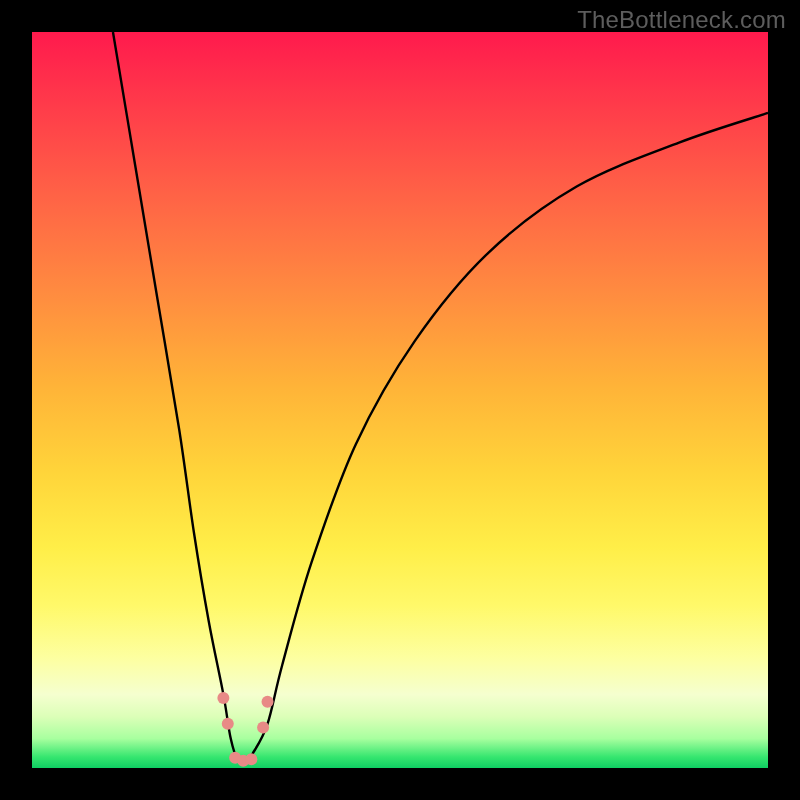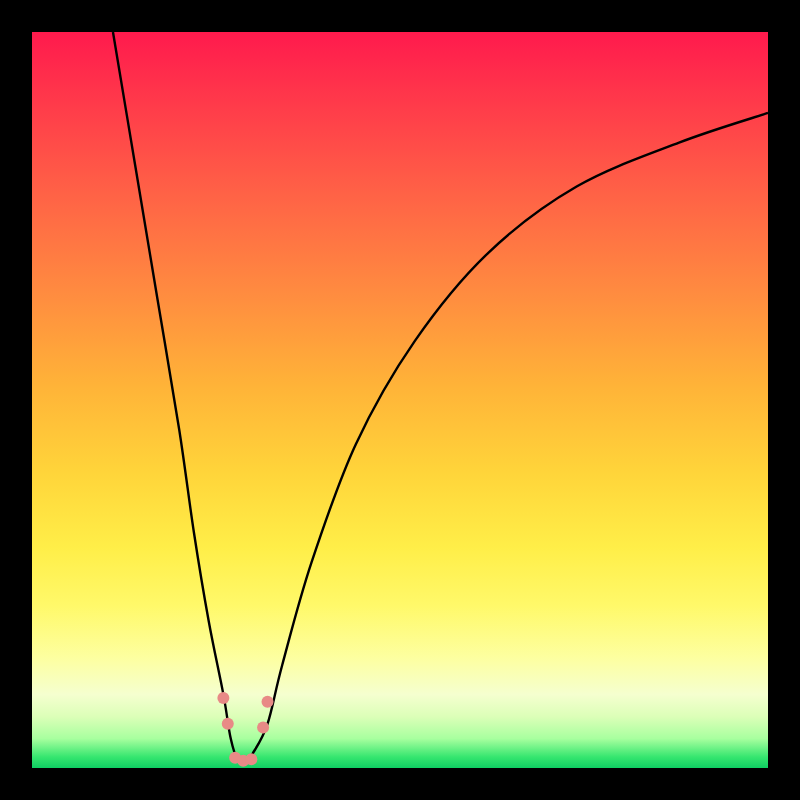--- a/index.html
+++ b/index.html
@@ -59,20 +59,21 @@
     top: 0;
     width: 736px;
     height: 736px;
     overflow: visible;
   }
 </style>
 </head>
 <body>
 
 <div class="frame">
+  <div class="watermark">TheBottleneck.com</div>
   <div class="plot">
     <svg class="curve" viewBox="0 0 736 736">
       <path id="curve-path" fill="none" stroke="#000" stroke-width="2.4" stroke-linejoin="round" d="M 80.96 0 C 84.64 22.080000000000002, 95.68 88.32000000000002, 103.04 132.48000000000002 C 110.4 176.64000000000001, 117.76 220.79999999999998, 125.12 264.96 C 132.48000000000002 309.12, 141.0666666666667 358.18666666666667, 147.20000000000002 397.44 C 153.33333333333334 436.6933333333333, 157.01333333333332 468.5866666666667, 161.92 500.48 C 166.82666666666665 532.3733333333333, 171.73333333333332 561.8133333333333, 176.64 588.8 C 181.54666666666665 615.7866666666666, 187.68 642.7733333333333, 191.36 662.4 C 195.04000000000002 682.0266666666666, 196.2666666666667 695.52, 198.72000000000003 706.56 C 201.17333333333335 717.5999999999999, 203.6266666666667 724.96, 206.08 728.64 C 208.53333333333333 732.3199999999999, 210.98666666666668 729.8666666666667, 213.44 728.64 C 215.89333333333332 727.4133333333333, 217.11999999999998 727.4133333333333, 220.79999999999998 721.28 C 224.48 715.1466666666666, 230.61333333333334 706.5600000000001, 235.52 691.84 C 240.42666666666668 677.12, 242.88 659.9466666666667, 250.24 632.96 C 257.6 605.9733333333334, 267.41333333333336 566.7199999999999, 279.68 529.92 C 291.94666666666666 493.11999999999995, 306.66666666666663 448.96000000000004, 323.84 412.16 C 341.0133333333333 375.36, 360.64000000000004 341.0133333333333, 382.72 309.12 C 404.8 277.2266666666667, 429.3333333333333 246.5600000000001, 456.32 220.80000000000007 C 483.3066666666667 195.04000000000005, 512.7466666666667 172.95999999999995, 544.64 154.55999999999995 C 576.5333333333333 136.15999999999994, 615.7866666666666 122.66666666666663, 647.68 110.39999999999998 C 679.5733333333333 98.13333333333333, 721.28 85.86666666666669, 736 80.96000000000004"></path>
       <g id="markers">
           <circle cx="191.36" cy="666.08" r="6" fill="#e88a86"></circle>
           <circle cx="195.776" cy="691.84" r="6" fill="#e88a86"></circle>
           <circle cx="235.52" cy="669.76" r="6" fill="#e88a86"></circle>
           <circle cx="231.104" cy="695.52" r="6" fill="#e88a86"></circle>
           <circle cx="203.13600000000002" cy="725.696" r="6" fill="#e88a86"></circle>
           <circle cx="211.23199999999997" cy="728.64" r="6" fill="#e88a86"></circle>

